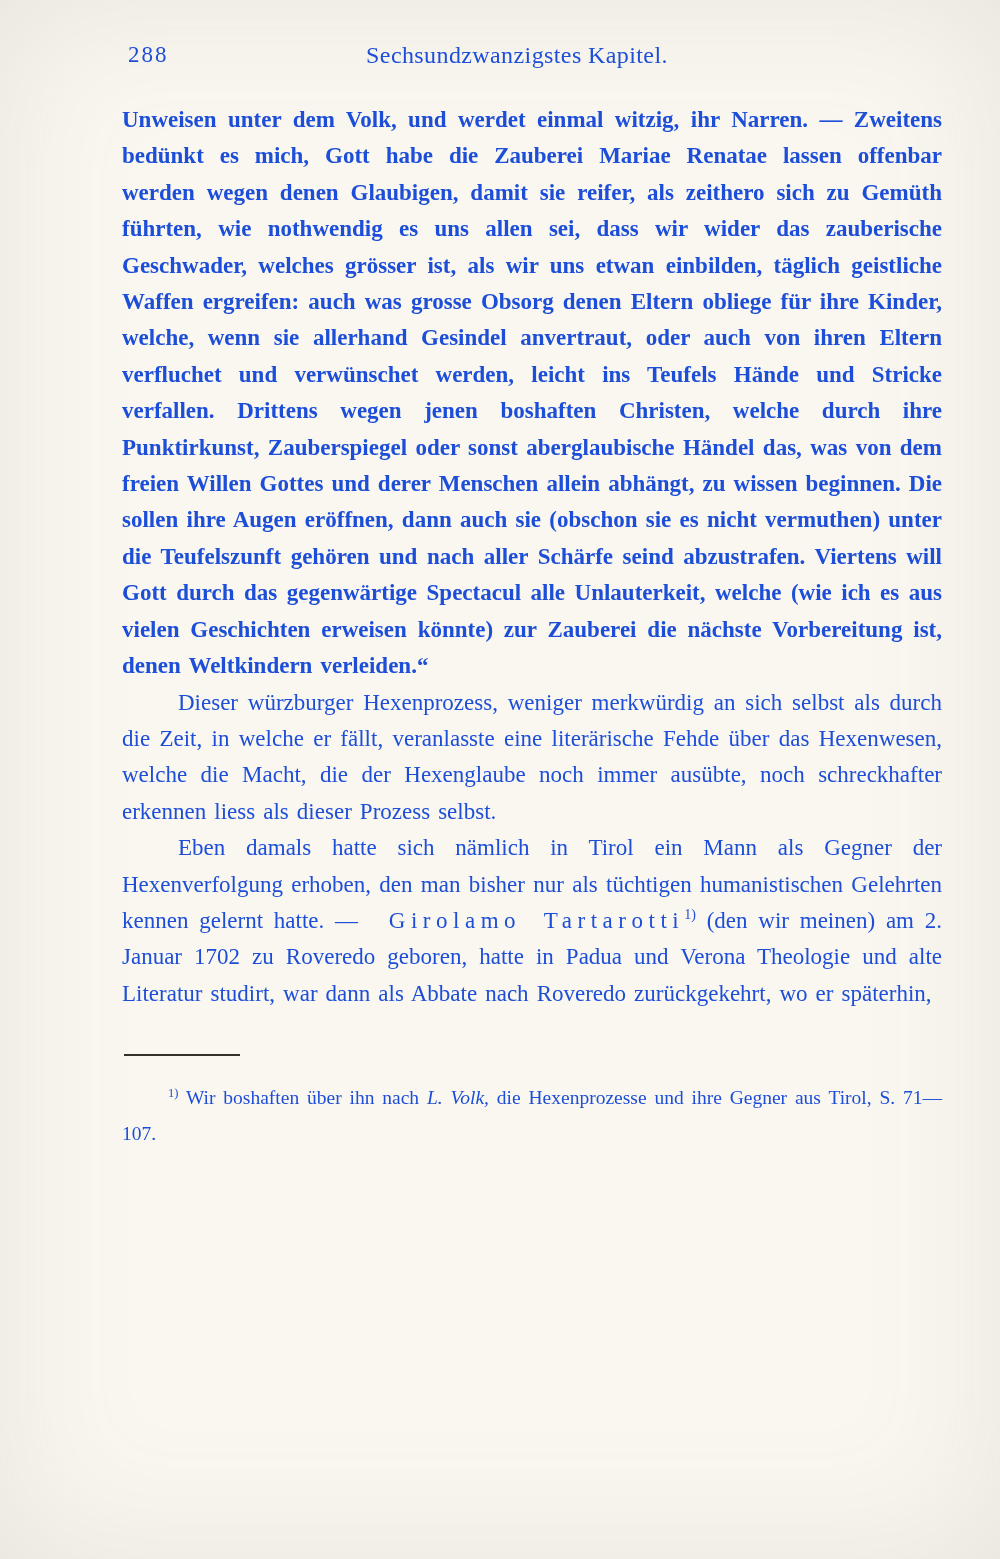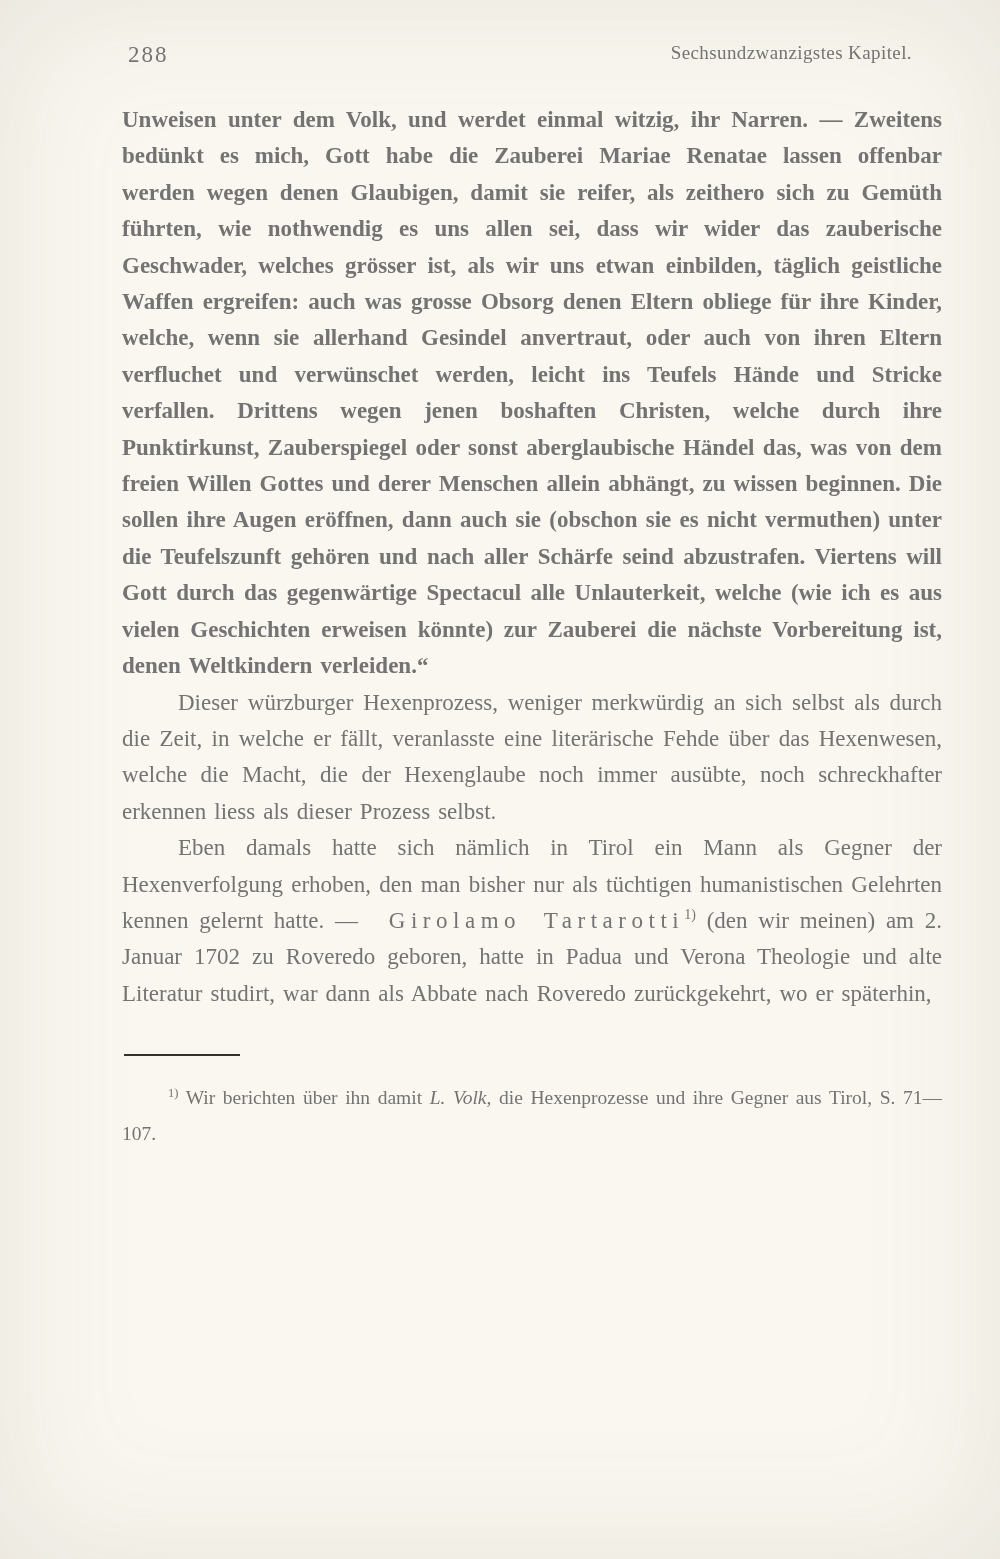--- a/index.html
+++ b/index.html
@@ -8,21 +8,21 @@
     width: 1000px;
     background: #efece3;
     font-family: "Liberation Serif", "DejaVu Serif", serif;
   }
 
   .page {
     position: relative;
     width: 1000px;
     height: 1559px;
     background: #f9f7f0;
-    color: #737373;
+    color: #1d4ed8;
     padding: 40px 58px 40px 122px;
     overflow: hidden;
     box-shadow: inset 0 0 140px rgba(122, 110, 86, 0.13);
   }
 
   
   .page-header {
     position: relative;
     height: 32px;
     margin-bottom: 30px;
@@ -32,22 +32,22 @@
     left: 6px;
     top: 2px;
     font-size: 23px;
     letter-spacing: 2px;
   }
   .chapter-title {
     position: absolute;
     left: 0;
     right: 30px;
     top: 2px;
-    text-align: right;
-    font-size: 19px;
+    text-align: center;
+    font-size: 24px;
     letter-spacing: 0.4px;
   }
 
   
   .body-text {
     font-size: 23px;
     line-height: 36.4px;
     text-align: justify;
     word-spacing: 0.10em;
   }
@@ -103,17 +103,17 @@
     <p class="para">Dieser würzburger Hexenprozess, weniger merkwürdig an sich selbst als durch die Zeit, in welche er fällt, veranlasste eine literärische Fehde über das Hexenwesen, welche die Macht, die der Hexenglaube noch immer ausübte, noch schreckhafter erkennen liess als dieser Prozess selbst.</p>
 
     <p class="para"><span>Eben damals hatte sich nämlich in Tirol ein Mann als Gegner der Hexenverfolgung erhoben, den man bisher nur als tüchtigen humanistischen Gelehrten kennen gelernt hatte. — </span><span class="spaced-name">Girolamo Tartarotti</span><sup class="fn-mark">1)</sup><span> (den wir meinen) am 2. Januar 1702 zu Roveredo geboren, hatte in Padua und Verona Theologie und alte Literatur studirt, war dann als Abbate nach Roveredo zurückgekehrt, wo er späterhin,</span></p>
 
   </main>
 
   <footer class="footnote-area">
 
     <div class="footnote-rule"></div>
 
-    <p class="footnote"><sup class="fn-mark">1)</sup><span> Wir berichten über ihn damit </span><em>L. Volk,</em><span> die Hexenprozesse und ihre Gegner aus Tirol, S. 71—107.</span></p>
+    <p class="footnote"><sup class="fn-mark">1)</sup><span> Wir boshaften über ihn nach </span><em>L. Volk,</em><span> die Hexenprozesse und ihre Gegner aus Tirol, S. 71—107.</span></p>
 
   </footer>
 
 </div>
 
 </body></html>

